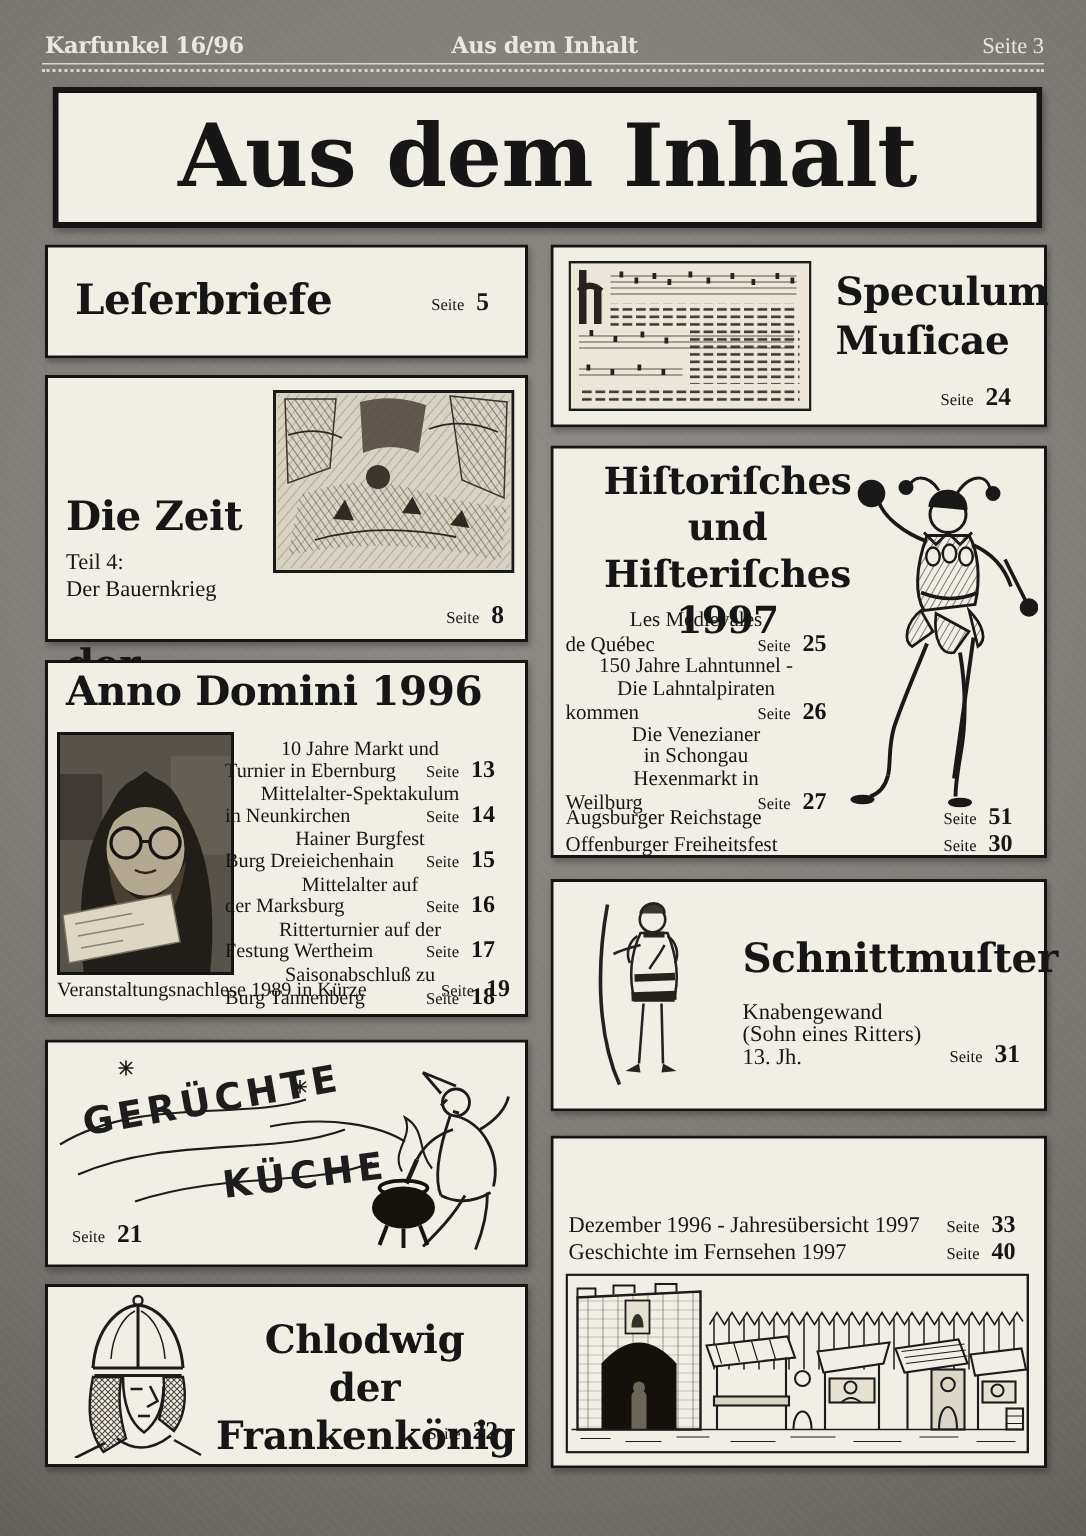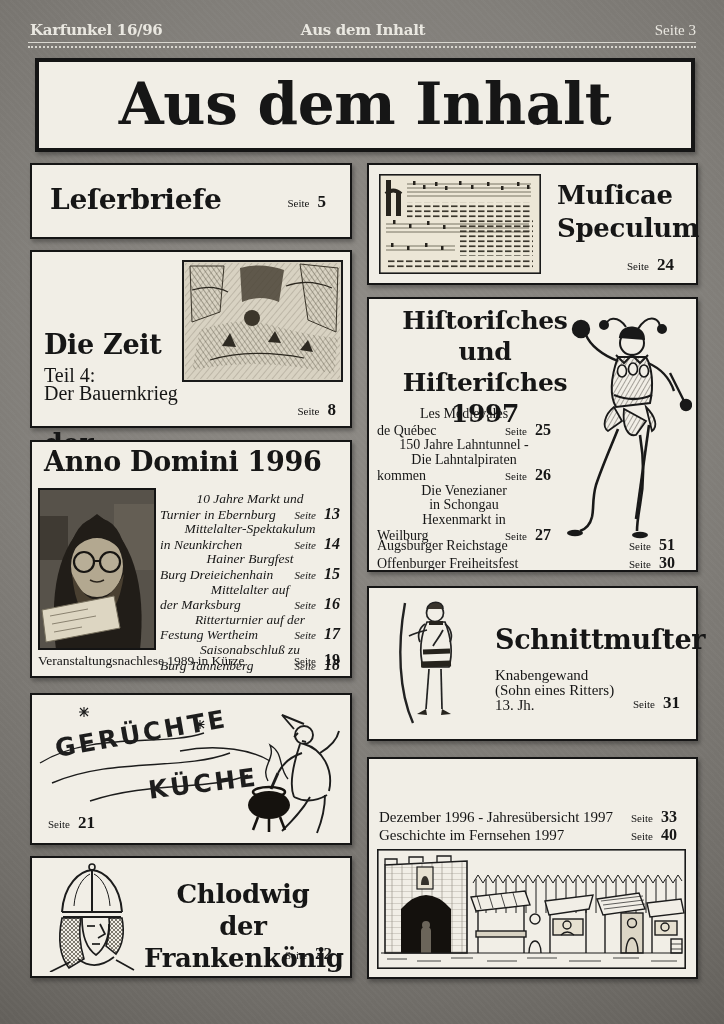--- a/index.html
+++ b/index.html
@@ -39,28 +39,28 @@
 
   
   .pg{display:inline-flex;align-items:baseline;gap:8px;white-space:nowrap;}
   .pg .seite{font-size:11px;font-family:"Liberation Serif",serif;}
   .pg b{font-size:17px;font-weight:bold;font-family:"Liberation Serif",serif;line-height:1;}
 
   .lb-title{position:absolute;left:18px;top:50%;transform:translateY(-54%);font-size:28px;}
   .lb-pg{position:absolute;right:24px;top:50%;transform:translateY(-50%);}
 
   .ref-title{position:absolute;left:12px;top:10px;font-size:27px;line-height:33px;white-space:pre;}
-  .ref-sub{position:absolute;left:12px;top:114px;font-size:20px;line-height:18px;}
+  .ref-sub{position:absolute;left:12px;top:114px;font-size:15px;line-height:18px;}
   .ref-img{position:absolute;left:150px;top:8px;}
   .ref-pg{position:absolute;right:14px;bottom:8px;}
 
   .anno-title{position:absolute;left:12px;top:4px;font-size:27px;}
   .anno-photo{position:absolute;left:6px;top:46px;}
   .entries{position:absolute;font-size:13.5px;line-height:13.6px;}
-  .anno-entries{left:128px;top:50px;width:180px;font-style:italic;}
+  .anno-entries{left:118px;top:50px;width:180px;}
   .anno-wide{left:6px;top:210px;width:302px;font-size:13.5px;line-height:14px;}
   .entry{margin:0;text-align:center;}
   .eline{white-space:nowrap;}
   .elast{display:flex;justify-content:space-between;align-items:baseline;}
   .entries .pg b{font-size:16px;}
 
   .ger-word{position:absolute;font-family:"DejaVu Sans",sans-serif;font-weight:bold;
     letter-spacing:3px;font-size:25px;color:#1d1d1d;}
   .ger-w1{left:22px;top:24px;transform:rotate(-10deg);}
   .ger-w2{left:116px;top:74px;transform:rotate(-7deg);}
@@ -354,22 +354,22 @@
         <rect x="12" y="69" width="2.5" height="4"></rect>
           <rect x="28" y="72" width="2.5" height="4"></rect>
         <rect x="46" y="69" width="2.5" height="4"></rect>
           <rect x="62" y="72" width="2.5" height="4"></rect>
       </g>
       <rect x="28" y="28" width="124" height="16" fill="url(#txtp)"></rect>
       <rect x="80" y="46" width="74" height="36" fill="url(#txtp)"></rect>
       <rect x="7" y="84" width="147" height="11" fill="url(#txtp)"></rect>
     </svg>
     <div class="spec-title fraktur">
+      <div>Speculum</div>
       <div>Muſicae</div>
-      <div>Speculum</div>
     </div>
     <span class="pg spec-pg">
         <span class="seite">Seite</span>
         <b>24</b>
       </span>
   </div>
 
   <div class="box b-historisches">
     <div class="his-title fraktur">
       <div>Hiſtoriſches und</div>

